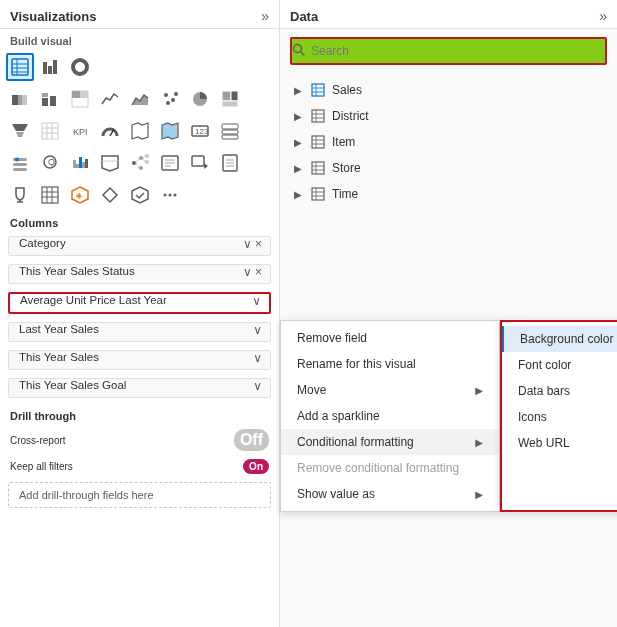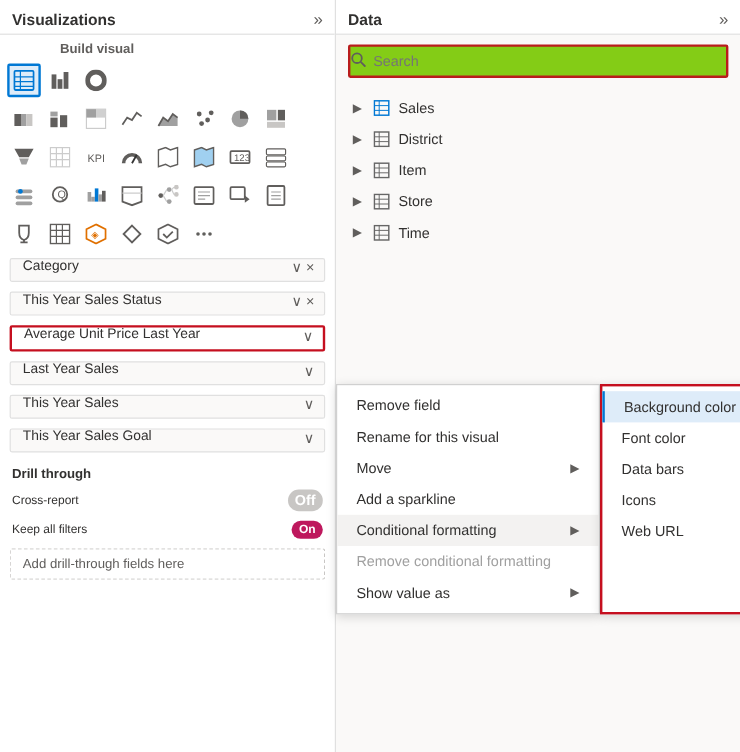--- a/index.html
+++ b/index.html
@@ -42,21 +42,20 @@
       color: #605e5c;
       font-size: 14px;
       cursor: pointer;
     }
 
     .build-visual-label {
       padding: 6px 10px 4px 10px;
       font-size: 11px;
       color: #605e5c;
       font-weight: 600;
-      margin-left: 40px;
     }
 
     
     .icon-row {
       display: flex;
       align-items: center;
       padding: 2px 6px;
       gap: 2px;
     }
 
@@ -138,21 +137,21 @@
 
     .drill-row-label {
       font-size: 10px;
       color: #323130;
     }
 
     .toggle-off {
       background: #c8c6c4;
       border-radius: 10px;
       padding: 2px 6px;
-      font-size: 12px;
+      font-size: 16px;
       color: #fff;
       font-weight: 600;
     }
 
     .toggle-on {
       background: #be185d;
       border-radius: 10px;
       padding: 2px 6px;
       font-size: 10px;
       color: #fff;
@@ -549,20 +548,21 @@
       </div>
     <div class="vis-icon">
         <svg width="18" height="18">
           <circle cx="4" cy="9" r="1.5" fill="#605e5c"></circle>
           <circle cx="9" cy="9" r="1.5" fill="#605e5c"></circle>
           <circle cx="14" cy="9" r="1.5" fill="#605e5c"></circle>
         </svg>
       </div>
   </div>
 
+  <div class="section-label">Columns</div>
 
   <div class="field-item">
     <span class="field-item-text">Category</span>
     <span class="field-item-actions">∨ ×</span>
   </div>
   <div class="field-item">
     <span class="field-item-text">This Year Sales Status</span>
     <span class="field-item-actions">∨ ×</span>
   </div>
   <div class="field-item highlighted">

